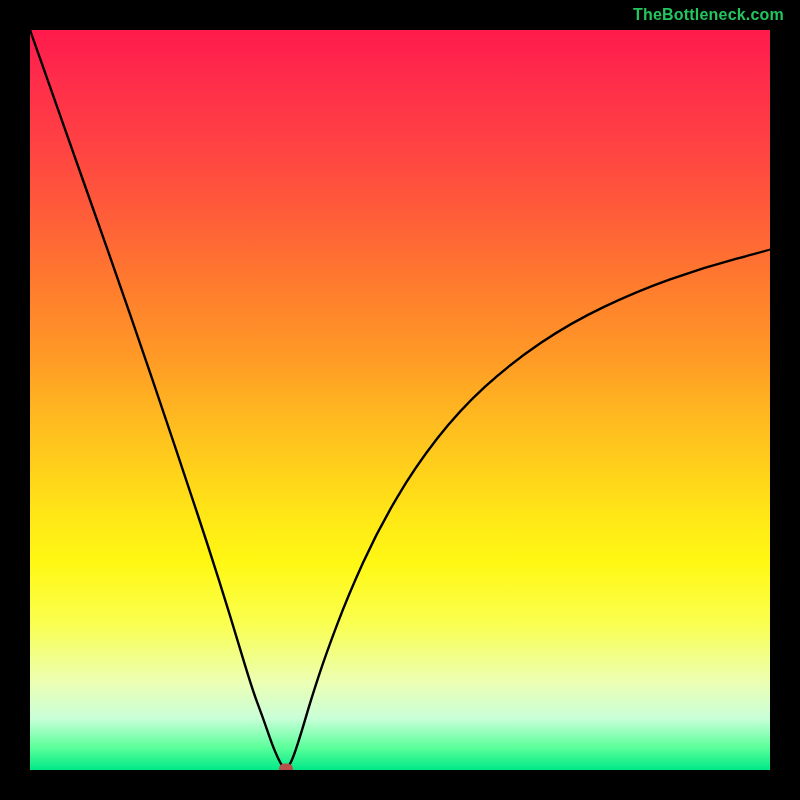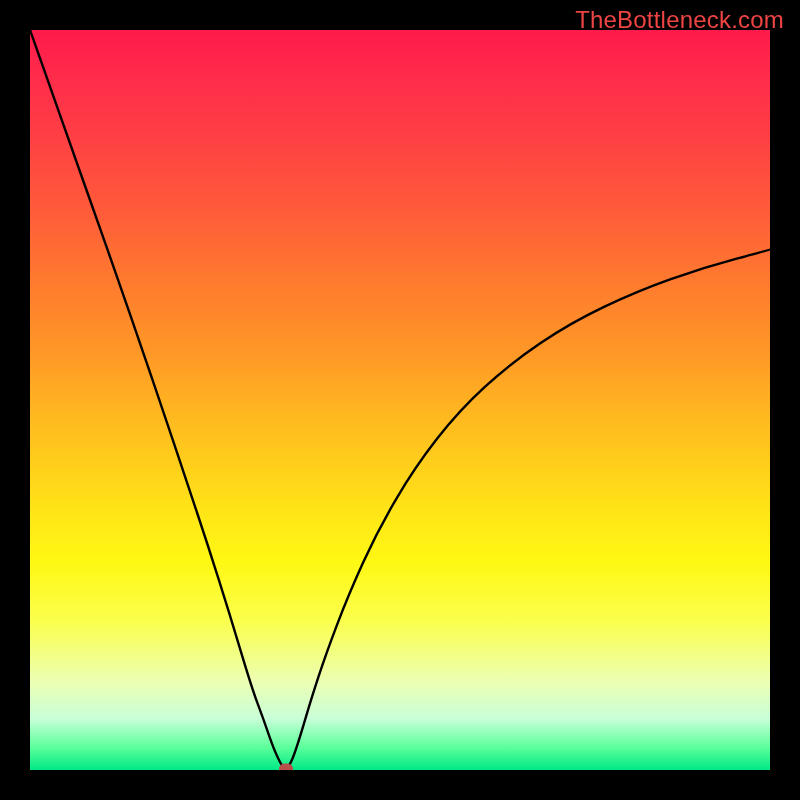--- a/index.html
+++ b/index.html
@@ -14,23 +14,23 @@
   .container {
     position: relative;
     width: 800px;
     height: 800px;
     background: #000;
   }
   .watermark {
     position: absolute;
     top: 6px;
     right: 16px;
-    color: #ef4444;
-    font-size: 24px;
-    font-weight: 400;
+    color: #22c55e;
+    font-size: 16px;
+    font-weight: 700;
     letter-spacing: 0.2px;
     z-index: 10;
   }
   .plot-area {
     position: absolute;
     top: 30px;
     left: 30px;
     width: 740px;
     height: 740px;
     overflow: hidden;

